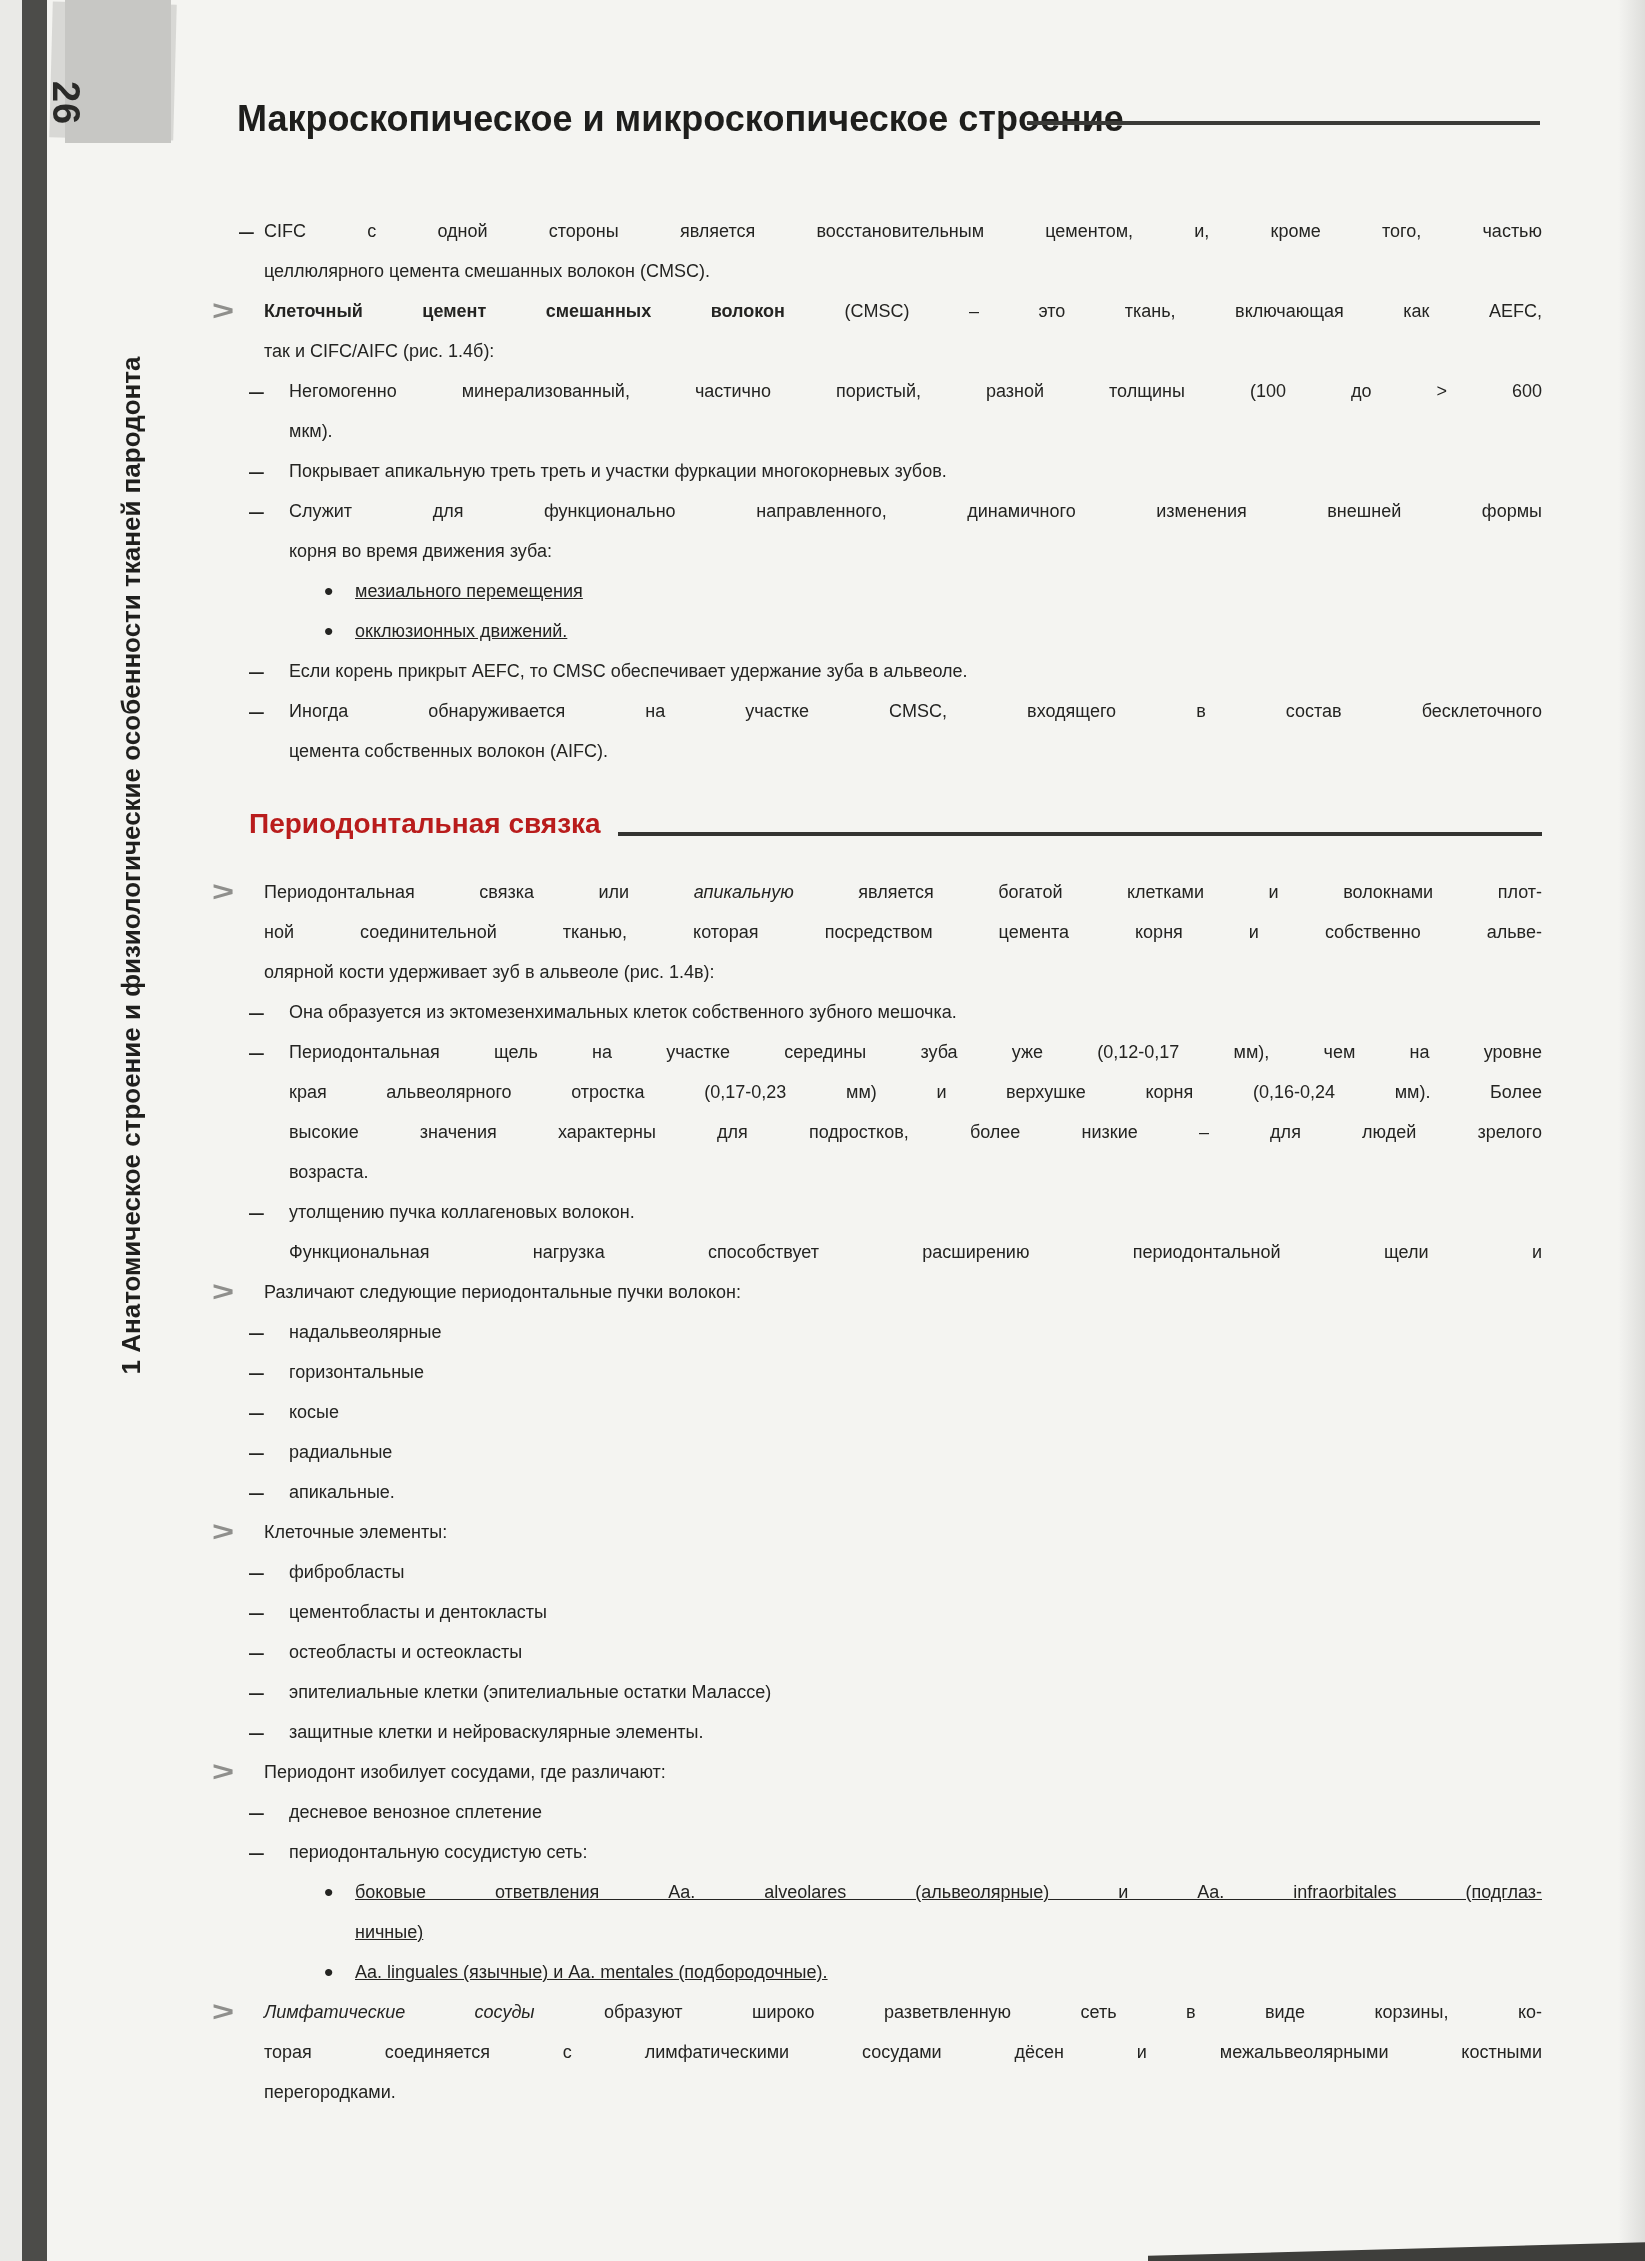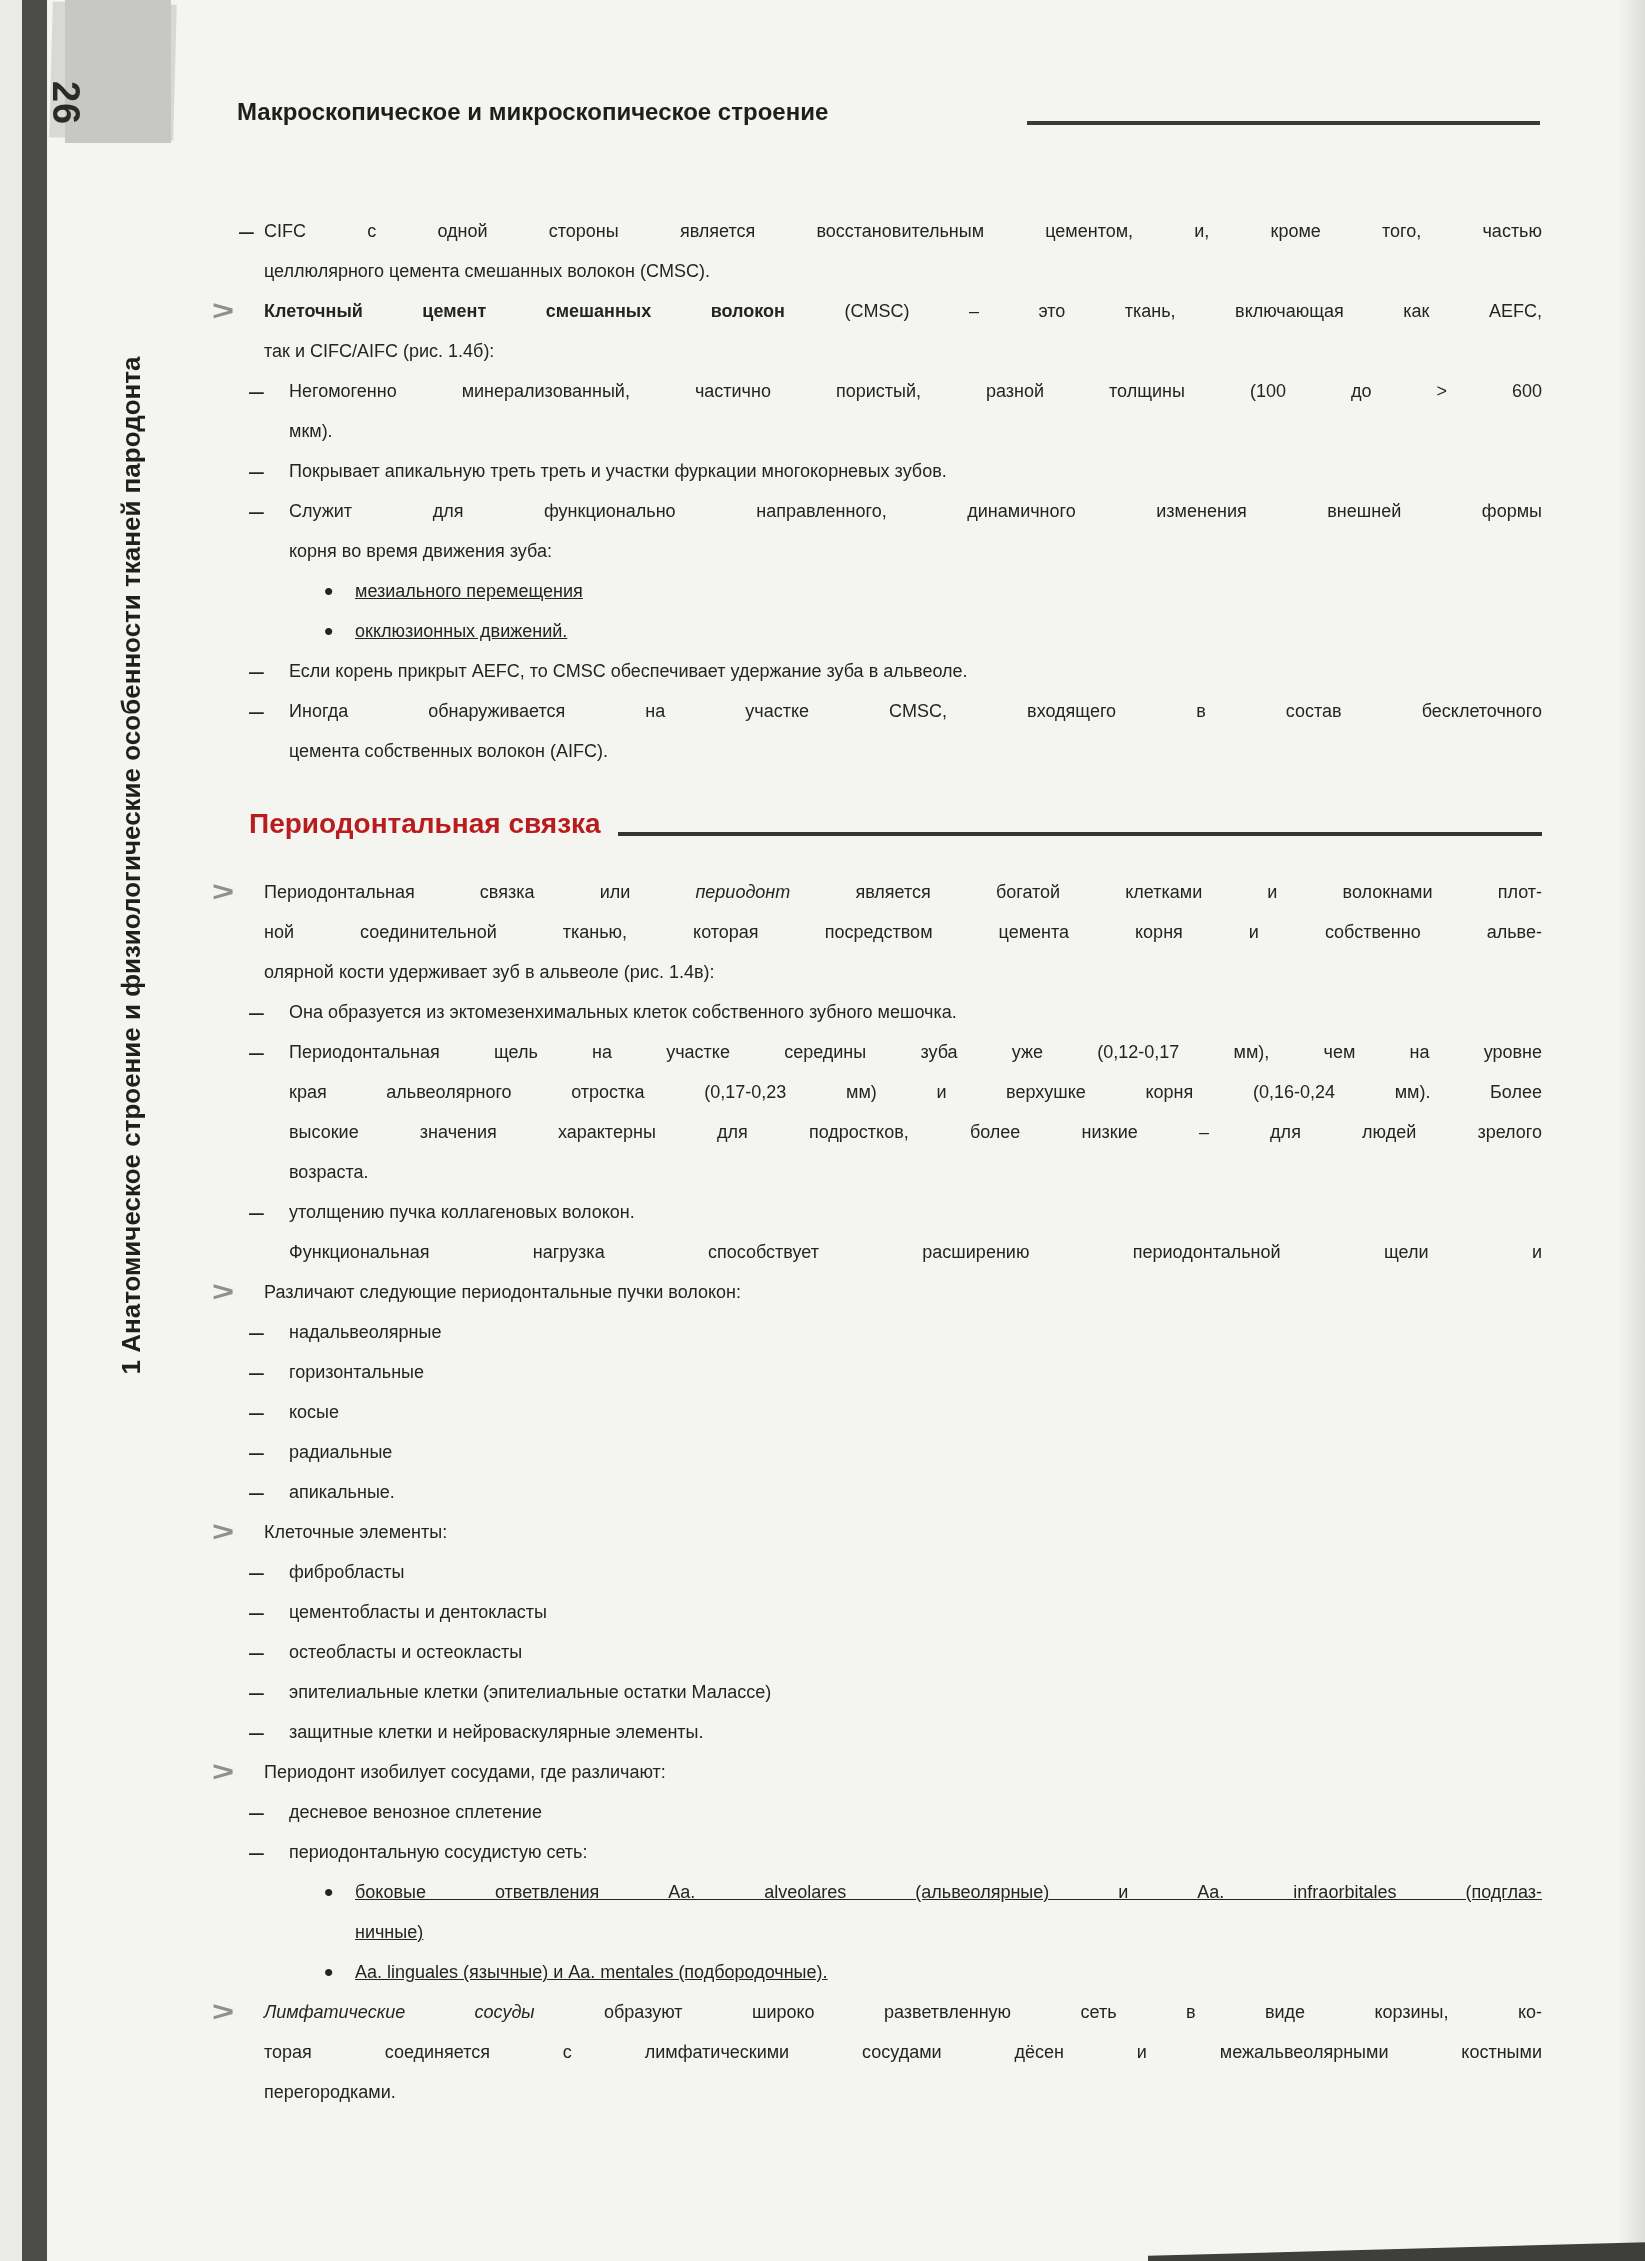--- a/index.html
+++ b/index.html
@@ -12,21 +12,21 @@
   
   .left-margin{position:absolute;left:0;top:0;width:21.6px;height:100%;background:#eaeae7;}
   .spine-strip{position:absolute;left:21.6px;top:0;width:25px;height:100%;background:#4c4c49;}
   .tab-shadow{position:absolute;left:51px;top:3.3px;width:124px;height:136px;background:#d8d8d5;transform:rotate(1.5deg);}
   .page-tab{position:absolute;left:65px;top:0;width:106px;height:143px;background:#c7c7c4;}
   .page-num{
     position:absolute;left:87px;top:81px;
     font-size:38px;font-weight:bold;color:#2a2a28;
     transform:rotate(90deg);transform-origin:left top;letter-spacing:0.8px;
   }
-  .chapter-header{position:absolute;left:237px;top:98px;font-size:24px;font-weight:bold;color:#1e1e1c;}
+  .chapter-header{position:absolute;left:237px;top:98px;font-size:36px;font-weight:bold;color:#1e1e1c;}
   .chapter-rule{position:absolute;left:1027px;top:121px;width:513px;height:4.1px;background:#3a3a37;}
   .sidebar-title{
     position:absolute;left:106px;top:1386px;width:1041px;height:51px;
     transform:rotate(-90deg);transform-origin:0 0;
     font-size:26px;font-weight:bold;text-align:center;line-height:51px;color:#1f1f1d;white-space:nowrap;
   }
   .right-edge{position:absolute;right:0;top:0;width:28px;height:100%;
     background:linear-gradient(90deg,rgba(100,100,98,0) 0%,rgba(100,100,98,0.16) 100%);}
   .bottom-bar{position:absolute;right:0;bottom:0;width:498px;height:20px;background:#3e3e3b;
     clip-path:polygon(0 74%,100% 6%,100% 100%,0 100%);}
@@ -101,21 +101,21 @@
       <span class="marker">–</span>
       <div class="line j"><span>Иногда обнаруживается на участке CMSC, входящего в состав бесклеточного</span></div>
       <div class="line"><span>цемента собственных волокон (AIFC).</span></div>
     </div>
     <div class="section-heading-block">
       <span class="section-heading">Периодонтальная связка</span>
       <div class="section-rule"></div>
     </div>
     <div class="item lv-arrow">
       <span class="marker">&gt;</span>
-      <div class="line j"><span>Периодонтальная связка или </span><span class="i">периодонт</span><span> является богатой клетками и волокнами плот-</span></div>
+      <div class="line j"><span>Периодонтальная связка или </span><span class="i">апикальную</span><span> является богатой клетками и волокнами плот-</span></div>
       <div class="line j"><span>ной соединительной тканью, которая посредством цемента корня и собственно альве-</span></div>
       <div class="line"><span>олярной кости удерживает зуб в альвеоле (рис. 1.4в):</span></div>
     </div>
     <div class="item lv-dash2">
       <span class="marker">–</span>
       <div class="line"><span>Она образуется из эктомезенхимальных клеток собственного зубного мешочка.</span></div>
     </div>
     <div class="item lv-dash2">
       <span class="marker">–</span>
       <div class="line j"><span>Периодонтальная щель на участке середины зуба уже (0,12-0,17 мм), чем на уровне</span></div>

